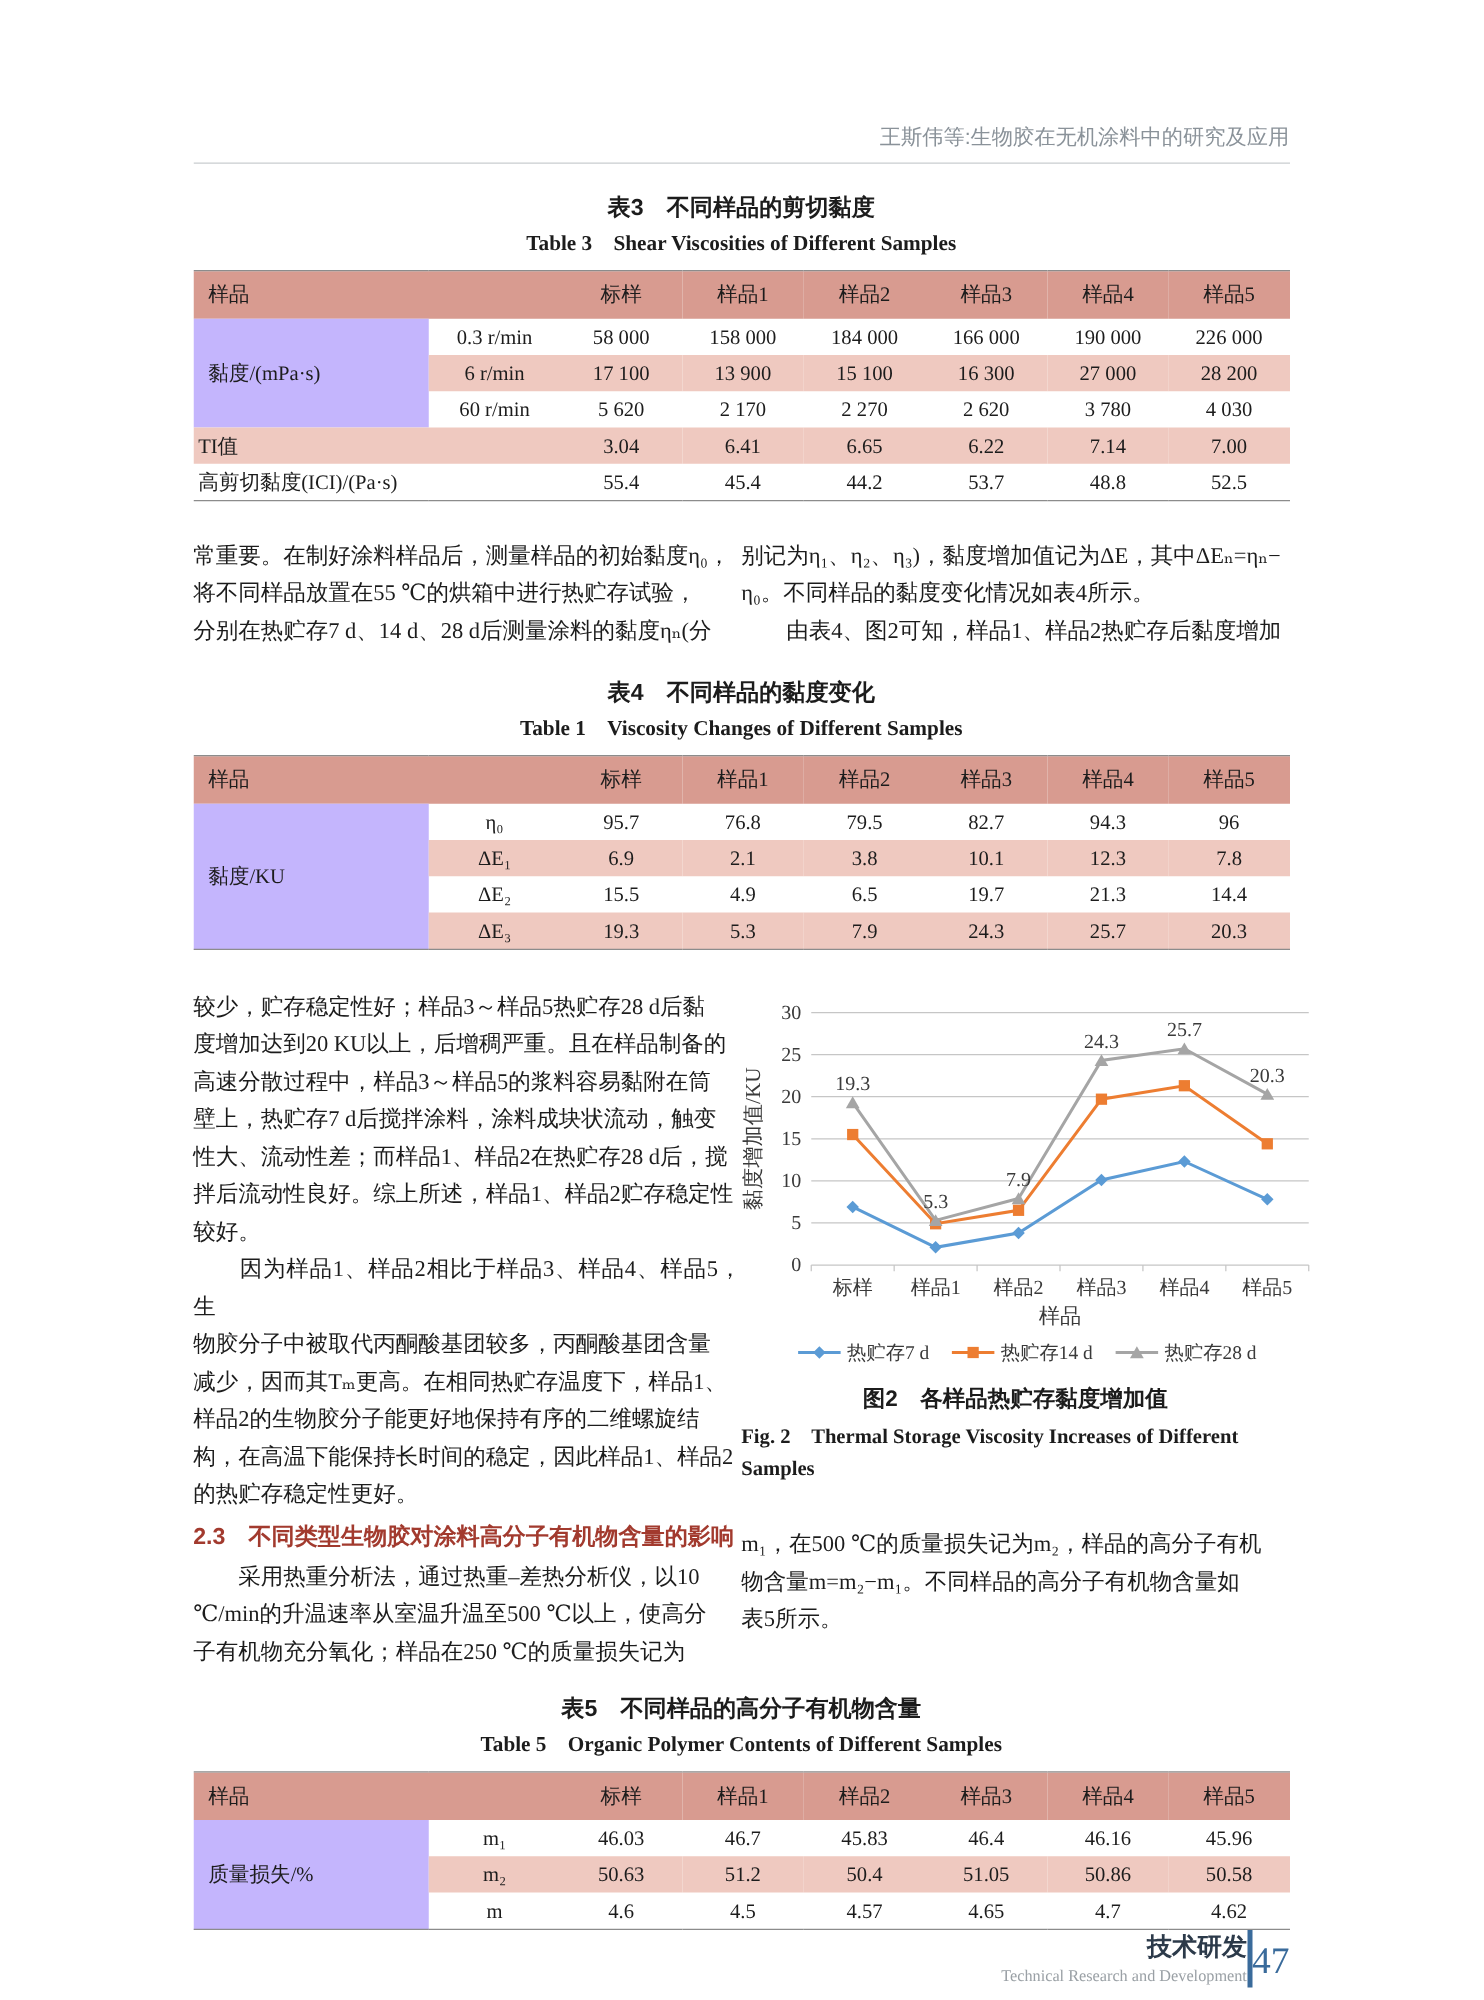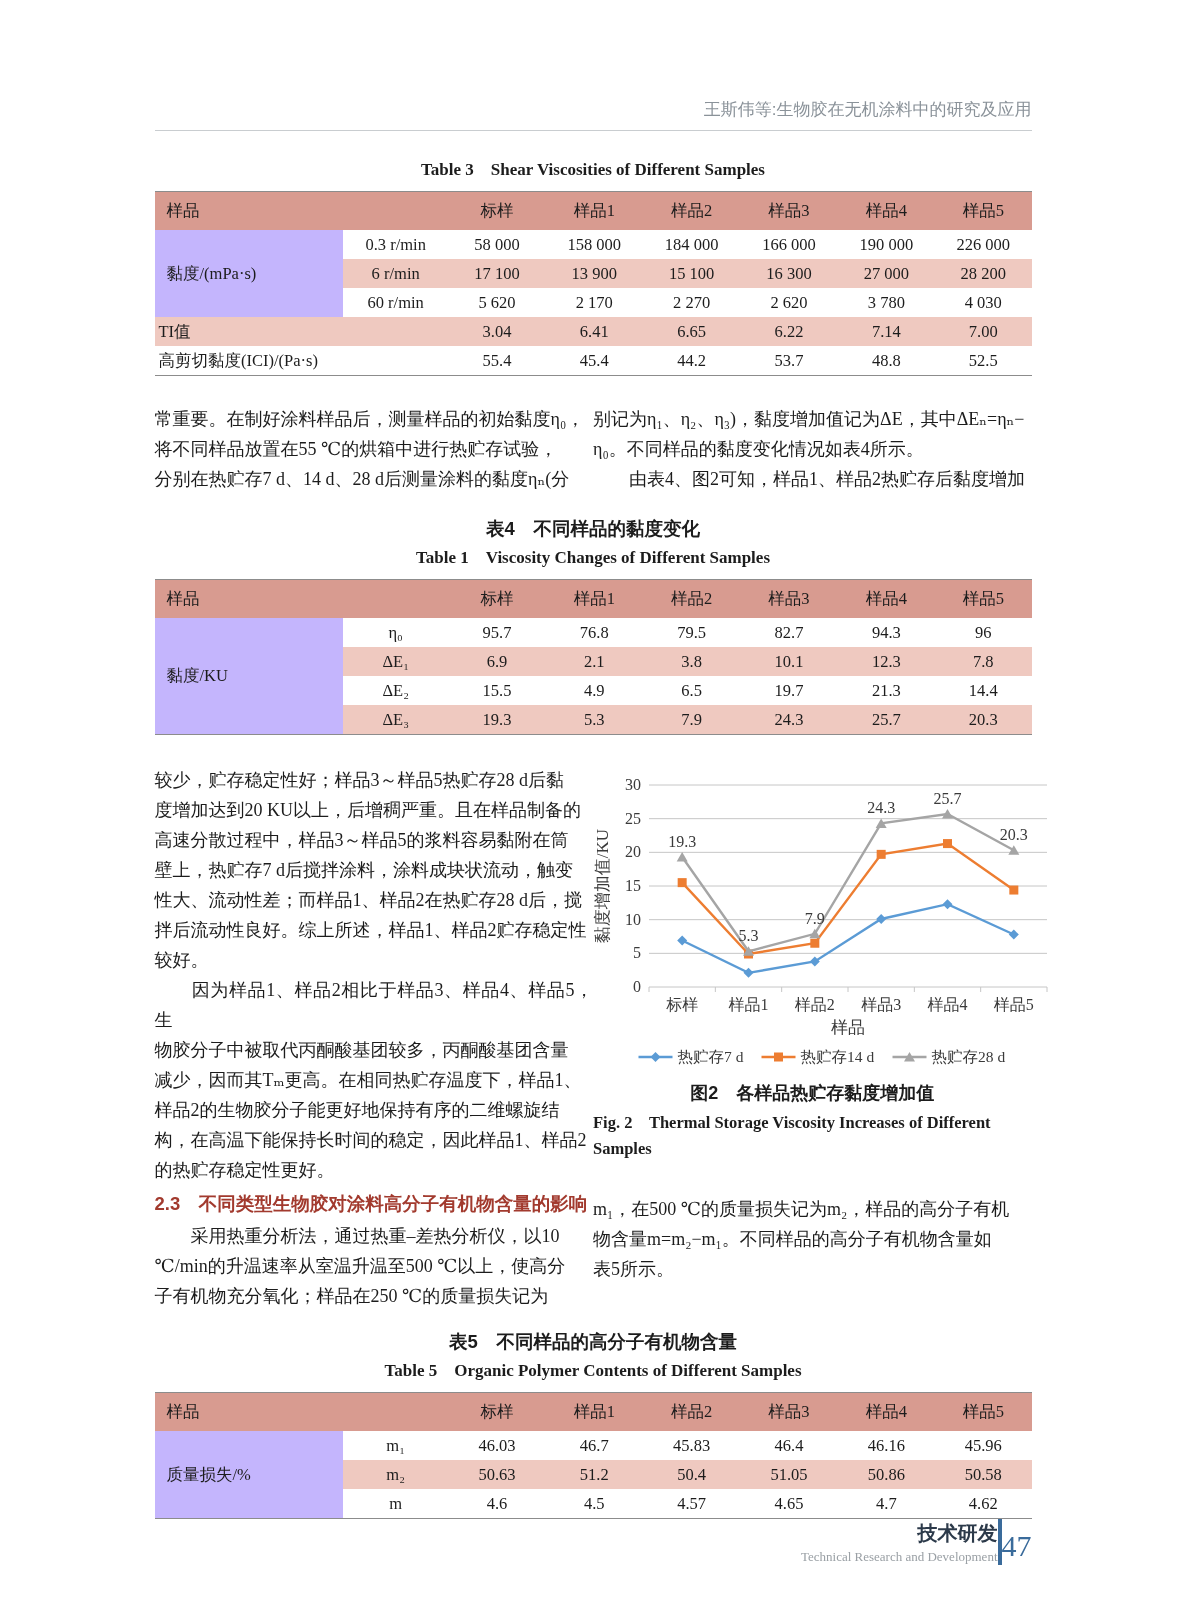--- a/index.html
+++ b/index.html
@@ -70,21 +70,21 @@
   }
   .fig-cap-en{
     text-align:left;font-weight:bold;font-size:16.5px;margin-top:5px;
     white-space:pre-line;line-height:26px;
     font-family:Liberation Serif, serif;
   }
   .col-right p.body-text{margin-top:32px;}
   
   .page-footer{
     margin-top:auto;margin-bottom:50px;
-    display:flex;justify-content:flex-end;align-items:center;
+    display:flex;justify-content:flex-end;align-items:flex-start;
   }
   .f-txt{text-align:right;}
   .f-zh{
     font-size:20px;font-weight:bold;color:#2C3A4A;
     font-family:"Liberation Sans","DejaVu Sans",sans-serif;
   }
   .f-en{font-size:13px;color:#9aa0a5;margin-top:2px;}
   .f-bar{width:4px;height:46px;background:var(--accent-blue,#3A6B9B);}
   .f-num{
     font-size:30px;color:var(--accent-blue,#3A6B9B);
@@ -95,20 +95,21 @@
 </head>
 <body>
 
 <div class="page">
 
   <div class="running-header">
     <span>王斯伟等:生物胶在无机涂料中的研究及应用</span>
   </div>
 
   <section class="tbl-block">
+    <div class="tbl-title-zh">表3　不同样品的剪切黏度</div>
     <div class="tbl-title-en">Table 3　Shear Viscosities of Different Samples</div>
     <table class="data-table">
         <colgroup>
           <col style="width: 21.5%;">
           <col style="width: 12%;">
           <col style="width: 11.1%;">
           <col style="width: 11.1%;">
           <col style="width: 11.1%;">
           <col style="width: 11.1%;">
           <col style="width: 11.1%;">

